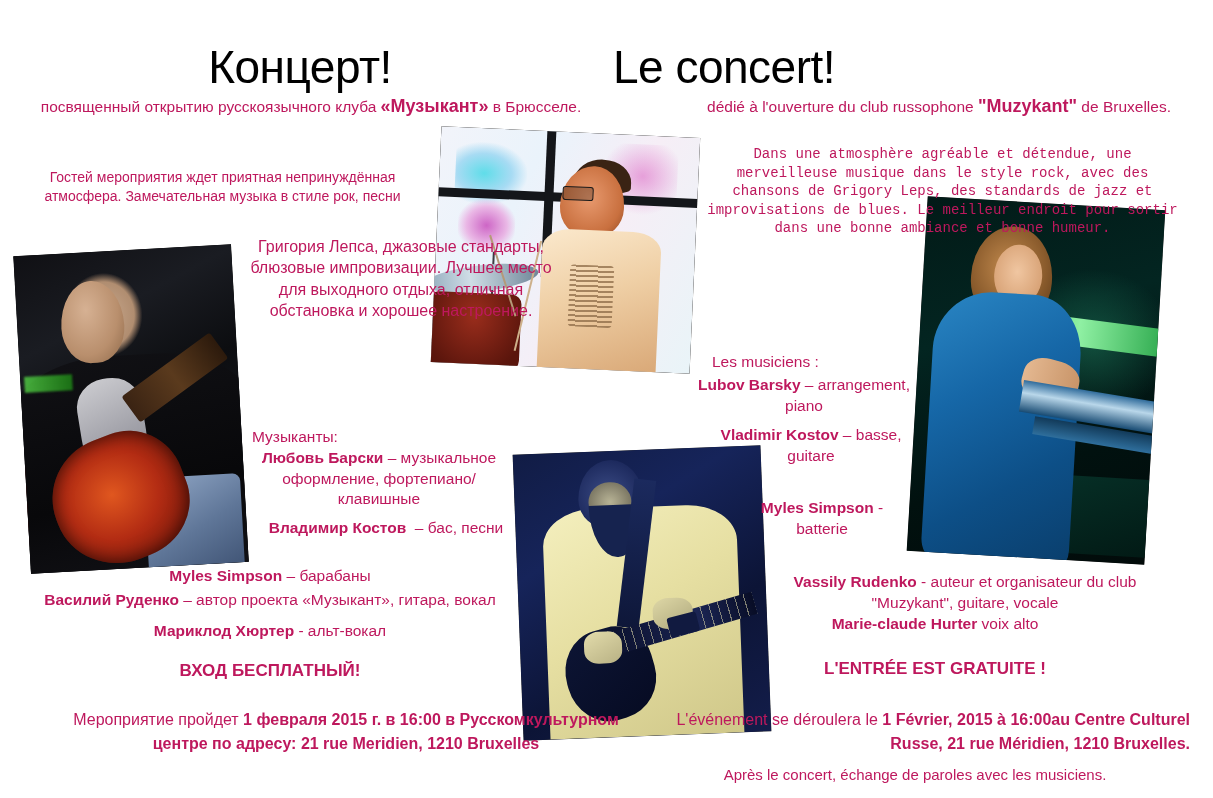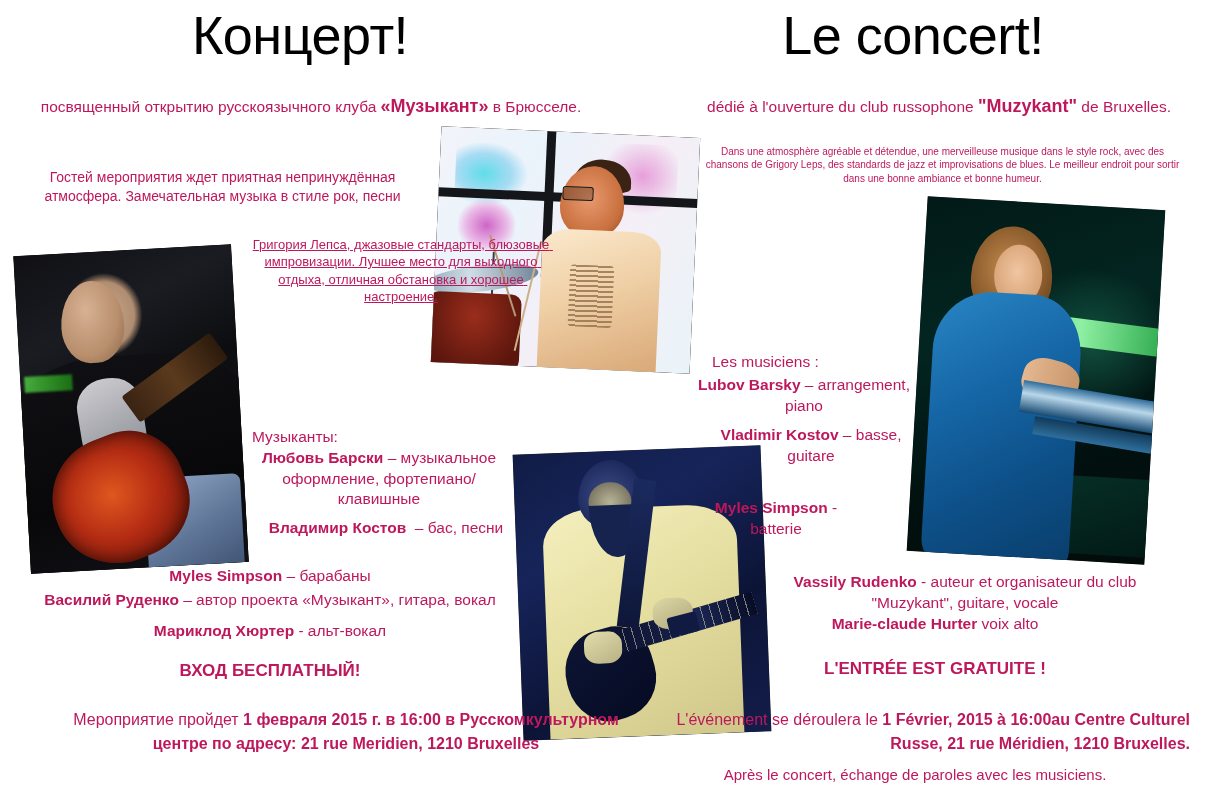--- a/index.html
+++ b/index.html
@@ -27,25 +27,26 @@
     color: #be185d;
     white-space: pre-wrap;
   }
   .b { font-weight: bold; }
   .center { text-align: center; }
   .left { text-align: left; }
 
   
   .title {
     position: absolute;
-    font-size: 54px;
+    font-size: 46px;
     font-weight: 400;
     letter-spacing: -0.5px;
     line-height: 1;
     color: #000;
+    margin-top: 36px;
   }
 
   
   .photo {
     position: absolute;
     overflow: hidden;
     background: #2b2b2b;
   }
   .photo .inner {
     position: absolute;
@@ -380,52 +381,52 @@
       <div class="cuff"></div>
     </div>
   </div>
 
   <div class="title" style="left:0px; top:8px; width:600px; text-align:center;">Концерт!</div>
 
   <div class="txt center" style="left:36px; top:95px; width:550px; font-size:15.5px;"><span>посвященный открытию русскоязычного клуба </span><span class="b" style="font-size:18px;">«Музыкант»</span><span> в Брюсселе.</span></div>
 
   <div class="txt center" style="left:10px; top:168px; width:425px; font-size:14px;">Гостей мероприятия ждет приятная непринуждённая атмосфера. Замечательная музыка в стиле рок, песни</div>
 
-  <div class="txt center" style="left:240px; top:236px; width:322px; font-size:13px;text-decoration:underline;">Григория Лепса, джазовые стандарты, блюзовые импровизации. Лучшее место для выходного отдыха, отличная обстановка и хорошее настроение.</div>
+  <div class="txt center" style="left:240px; top:236px; width:322px; font-size:16px;">Григория Лепса, джазовые стандарты, блюзовые импровизации. Лучшее место для выходного отдыха, отличная обстановка и хорошее настроение.</div>
 
   <div class="txt left" style="left:252px; top:427px; width:300px; font-size:15.5px;">Музыканты:</div>
 
   <div class="txt center" style="left:244px; top:448px; width:270px; font-size:15.5px;"><span class="b">Любовь Барски</span><span> – музыкальное оформление, фортепиано/клавишные</span></div>
 
   <div class="txt center" style="left:246px; top:518px; width:280px; font-size:15.5px;"><span class="b">Владимир Костов </span><span> – бас, песни</span></div>
 
   <div class="txt center" style="left:30px; top:566px; width:480px; font-size:15.5px;"><span class="b">Myles Simpson</span><span> – барабаны</span></div>
 
   <div class="txt center" style="left:0px; top:590px; width:540px; font-size:15.5px;"><span class="b">Василий Руденко</span><span> – автор проекта «Музыкант», гитара, вокал</span></div>
 
   <div class="txt center" style="left:0px; top:621px; width:540px; font-size:15.5px;"><span class="b">Мариклод Хюртер</span><span> - альт-вокал</span></div>
 
   <div class="txt center b" style="left:0px; top:660px; width:540px; font-size:17px;">ВХОД БЕСПЛАТНЫЙ!</div>
 
   <div class="txt center" style="left:0px; top:708px; width:600px; font-size:16px; line-height:1.5;margin-left:46px;"><span>Мероприятие пройдет </span><span class="b">1 февраля 2015 г. в 16:00 в Русском</span><span class="b">культурном центре по адресу: 21 rue Meridien, 1210 Bruxelles</span></div>
 
 
-  <div class="title" style="left:613px; top:8px; width:600px; text-align:center;">Le concert!</div>
+  <div class="title" style="left:613px; top:8px; width:600px; text-align:left;">Le concert!</div>
 
   <div class="txt center" style="left:654px; top:95px; width:570px; font-size:15.5px;"><span>dédié à l'ouverture du club russophone </span><span class="b" style="font-size:18px;">"Muzykant"</span><span> de Bruxelles.</span></div>
 
-  <div class="txt center" style="left:700px; top:145px; width:485px; font-size:10px;">Dans une atmosphère agréable et détendue, une merveilleuse musique dans le style rock, avec des chansons de Grigory Leps, des standards de jazz et improvisations de blues. Le meilleur endroit pour sortir dans une bonne ambiance et bonne humeur.</div>
+  <div class="txt center" style="left:700px; top:145px; width:485px; font-size:14px;font-family:Liberation Mono, monospace;">Dans une atmosphère agréable et détendue, une merveilleuse musique dans le style rock, avec des chansons de Grigory Leps, des standards de jazz et improvisations de blues. Le meilleur endroit pour sortir dans une bonne ambiance et bonne humeur.</div>
 
   <div class="txt left" style="left:712px; top:352px; width:300px; font-size:15.5px;">Les musiciens :</div>
 
   <div class="txt center" style="left:690px; top:375px; width:228px; font-size:15.5px;"><span class="b">Lubov Barsky</span><span> – arrangement, piano</span></div>
 
   <div class="txt center" style="left:710px; top:425px; width:202px; font-size:15.5px;"><span class="b">Vladimir Kostov</span><span> – basse, guitare</span></div>
 
-  <div class="txt center" style="left:702px; top:498px; width:148px; font-size:15.5px;"><span class="b">Myles Simpson</span><span> - batterie</span></div>
+  <div class="txt center" style="left:748px; top:498px; width:148px; font-size:15.5px;"><span class="b">Myles Simpson</span><span> - batterie</span></div>
 
   <div class="txt center" style="left:760px; top:572px; width:410px; font-size:15.5px;"><span class="b">Vassily Rudenko</span><span> - auteur et organisateur du club "Muzykant", guitare, vocale</span></div>
 
   <div class="txt center" style="left:700px; top:614px; width:470px; font-size:15.5px;"><span class="b">Marie-claude Hurter</span><span> voix alto</span></div>
 
   <div class="txt center b" style="left:700px; top:658px; width:470px; font-size:17px;">L'ENTRÉE EST GRATUITE !</div>
 
   <div class="txt center" style="left:640px; top:708px; width:550px; font-size:16px; line-height:1.5;text-align:right;"><span>L'événement se déroulera le </span><span class="b">1 Février, 2015 à 16:00</span><span class="b">au Centre Culturel Russe, 21 rue Méridien, 1210 Bruxelles.</span></div>
 
   <div class="txt center" style="left:640px; top:765px; width:550px; font-size:15px;">Après le concert, échange de paroles avec les musiciens.</div>

